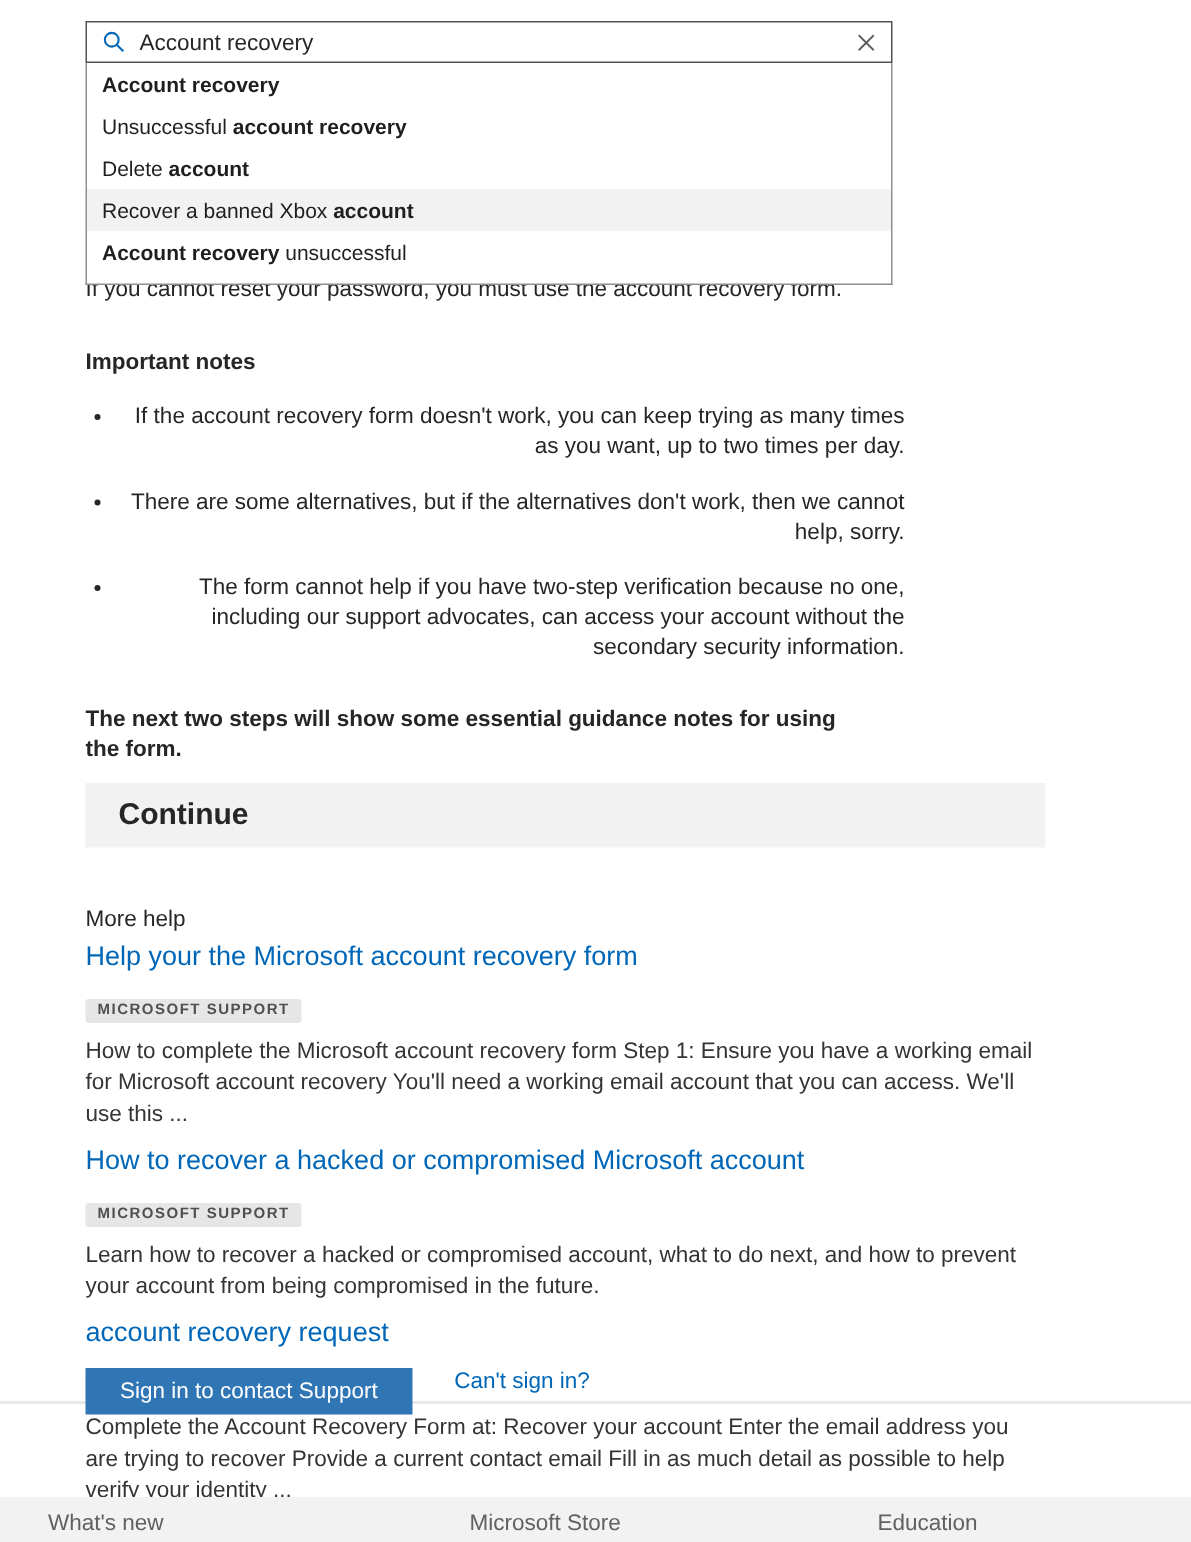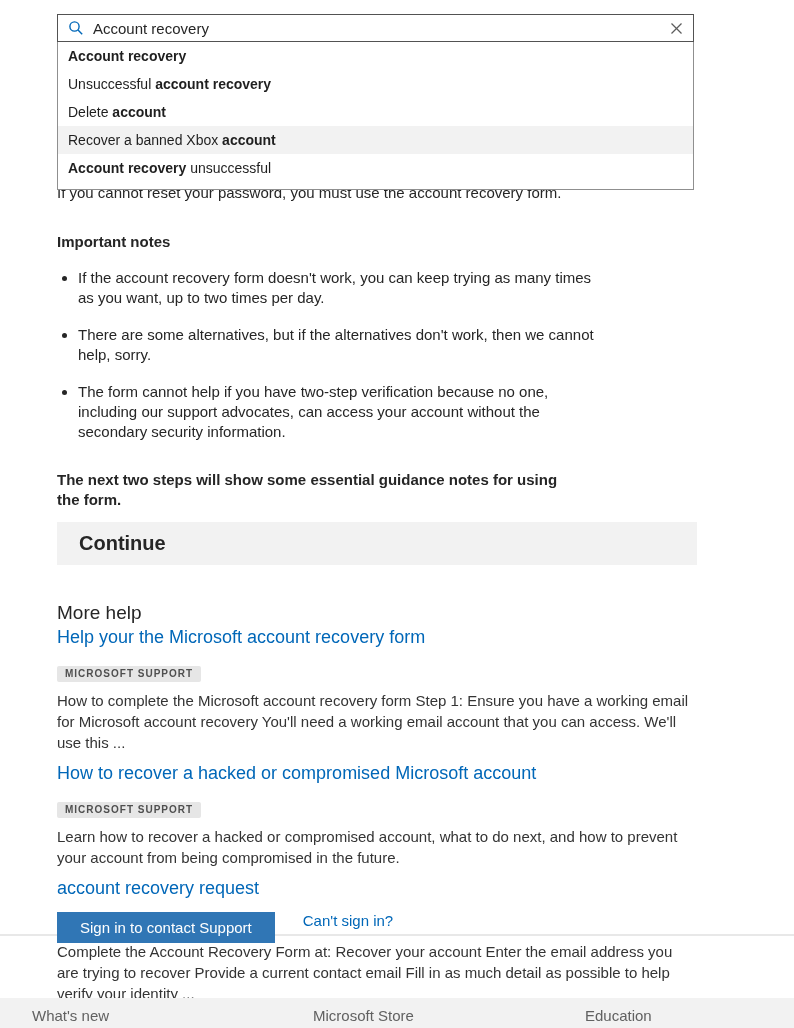--- a/index.html
+++ b/index.html
@@ -4,21 +4,21 @@
 <style>
   * { margin:0; padding:0; box-sizing:border-box; }
   html,body { width:794px; height:1028px; }
   body {
     font-family:"Liberation Sans", sans-serif;
     background:#ffffff; color:#262626;
     position:relative; overflow:hidden;
   }
 
   
-  .search-overlay { position:absolute; top:14px; left:57px; width:637px; z-index:10; }
+  .search-overlay { position:absolute; top:14px; left:57px; width:538px; z-index:10; }
   .search-box {
     display:flex; align-items:center; height:28px;
     border:1px solid #525252; background:#fff; padding:0 6px 0 10px;
   }
   .search-icon { display:flex; align-items:center; margin-right:9px; flex:0 0 auto; }
   .search-input {
     flex:1; border:none; outline:none; font-family:inherit;
     font-size:15px; color:#262626; background:transparent;
   }
   .clear-btn {
@@ -37,36 +37,36 @@
   .suggestion.highlighted { background:#f2f2f2;text-align:center; }
   .seg-bold { font-weight:bold; }
 
   
   .main { position:absolute; top:0; left:57px; width:640px; padding-top:183px; }
   .occluded-line { font-size:15px; line-height:19px; color:#262626; }
   .notes-heading { margin-top:31px; font-size:15px; font-weight:bold; color:#262626; }
   ul.notes { margin-top:18px; padding-left:21px; list-style:disc; }
   ul.notes li {
     font-size:15px; line-height:20px; color:#262626;
-    max-width:525px; margin-bottom:17px;
+    max-width:525px; margin-bottom:17px;text-align:right;
   }
   ul.notes li:last-child { margin-bottom:0; }
   .guidance {
     margin-top:28px; font-size:15px; line-height:20px; font-weight:bold;
     max-width:505px; color:#262626;
   }
   .continue-bar {
     margin-top:12px; width:640px; height:43px; background:#f2f2f2;
     display:flex; align-items:center; padding:0 22px;
     font-size:20px; font-weight:bold; color:#262626;
     border:none; cursor:pointer; font-family:inherit; text-align:left;
   }
 
   
-  .more-heading { margin-top:36px; font-size:19px; line-height:24px; color:#262626; font-weight:normal; }
+  .more-heading { margin-top:36px; font-size:15px; line-height:24px; color:#262626; font-weight:normal; }
   .card { margin-top:1px; }
   .card + .card { margin-top:9px; }
   .card-title {
     font-size:18px; line-height:22px; color:#0067b8;
     text-decoration:none; display:inline-block; cursor:pointer;
   }
   .badge-row { margin-top:18px; height:16px; display:flex;align-items:flex-end; }
   .badge {
     background:#e6e6e6; color:#4f4f4f; font-size:10px; font-weight:bold;
     letter-spacing:1px; text-transform:uppercase;

